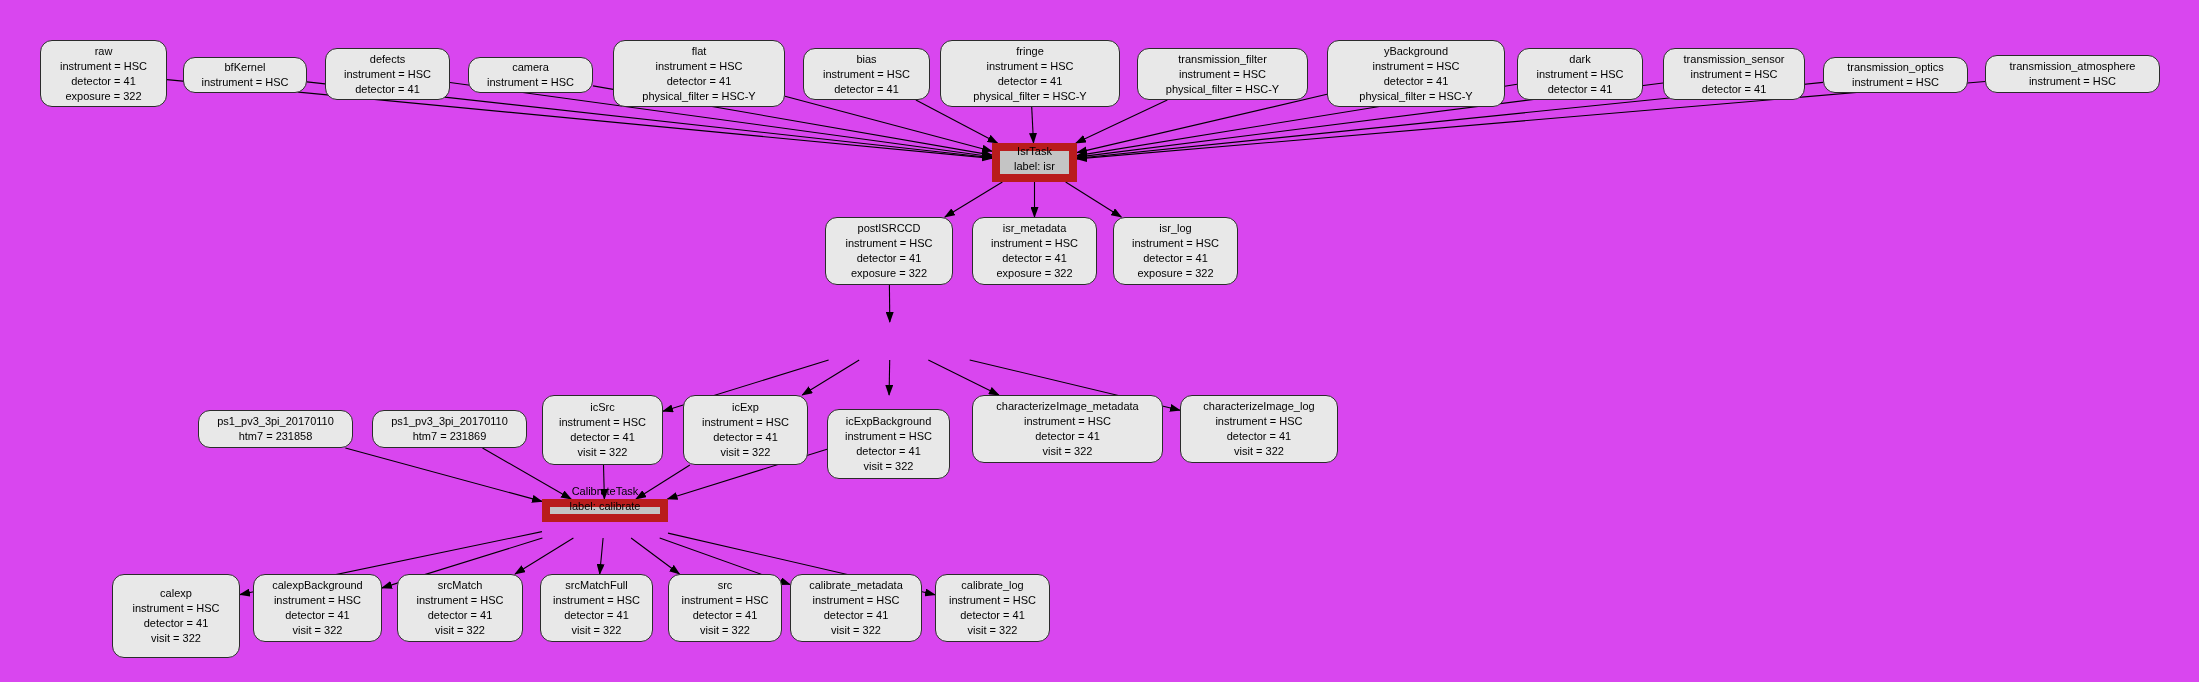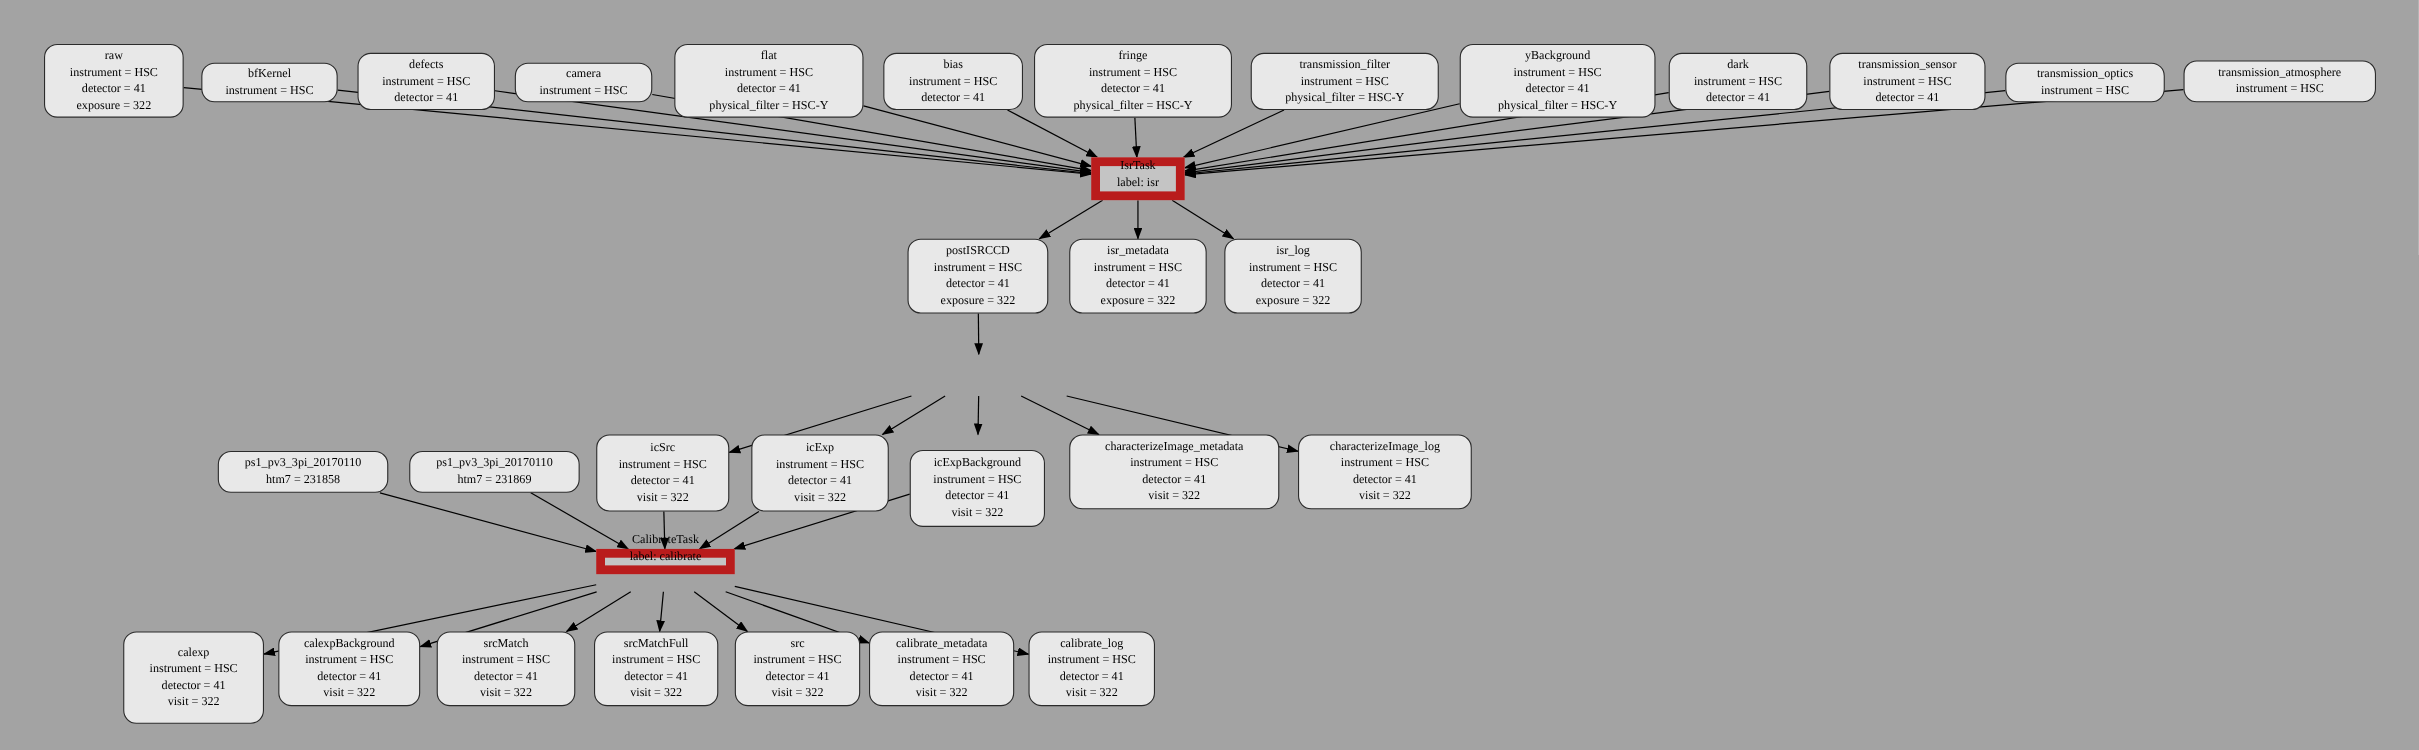--- a/index.html
+++ b/index.html
@@ -1,18 +1,18 @@
 <!DOCTYPE html>
 <html><head>
 <meta charset="utf-8">
 <style>
   html,body{margin:0;padding:0;background:#ffffff;}
   #canvas{
-    position:relative;width:2199px;height:682px;background:#a3a3a3;overflow:hidden;
-    font-family:Liberation Serif, serif;
+    position:relative;width:2199px;height:682px;background:#d946ef;overflow:hidden;
+    font-family:Liberation Sans, sans-serif;
   }
   #edges-layer{position:absolute;left:0;top:0;}
   .node{
     position:absolute;box-sizing:border-box;z-index:2;
     display:flex;align-items:center;justify-content:center;
     text-align:center;font-size:11px;line-height:15px;color:#000;
     white-space:nowrap;
   }
   .node.dataset{background:#e8e8e8;border:1.4px solid #2b2b2b;border-radius:12px;}
   .node.task{background:#c4c4c4;border:8px solid #b91c1c;border-radius:0;align-items:flex-end;}

